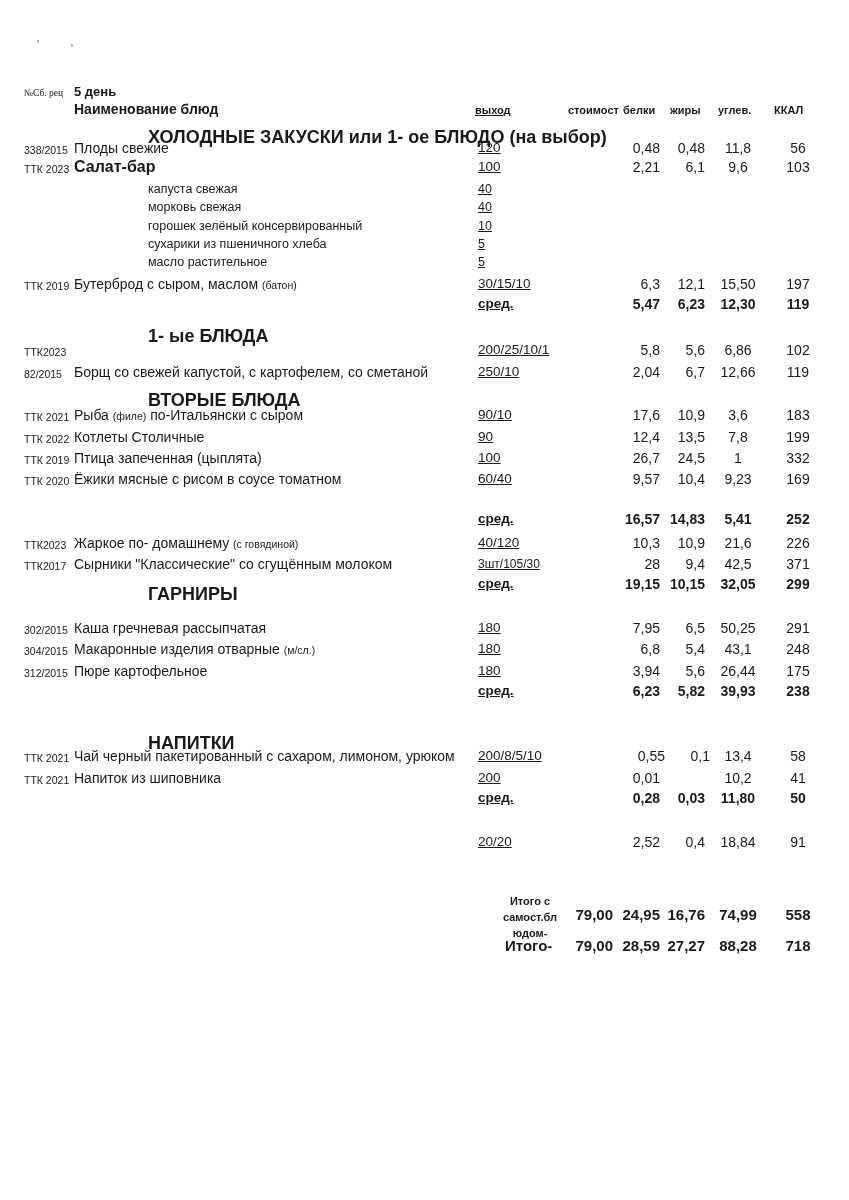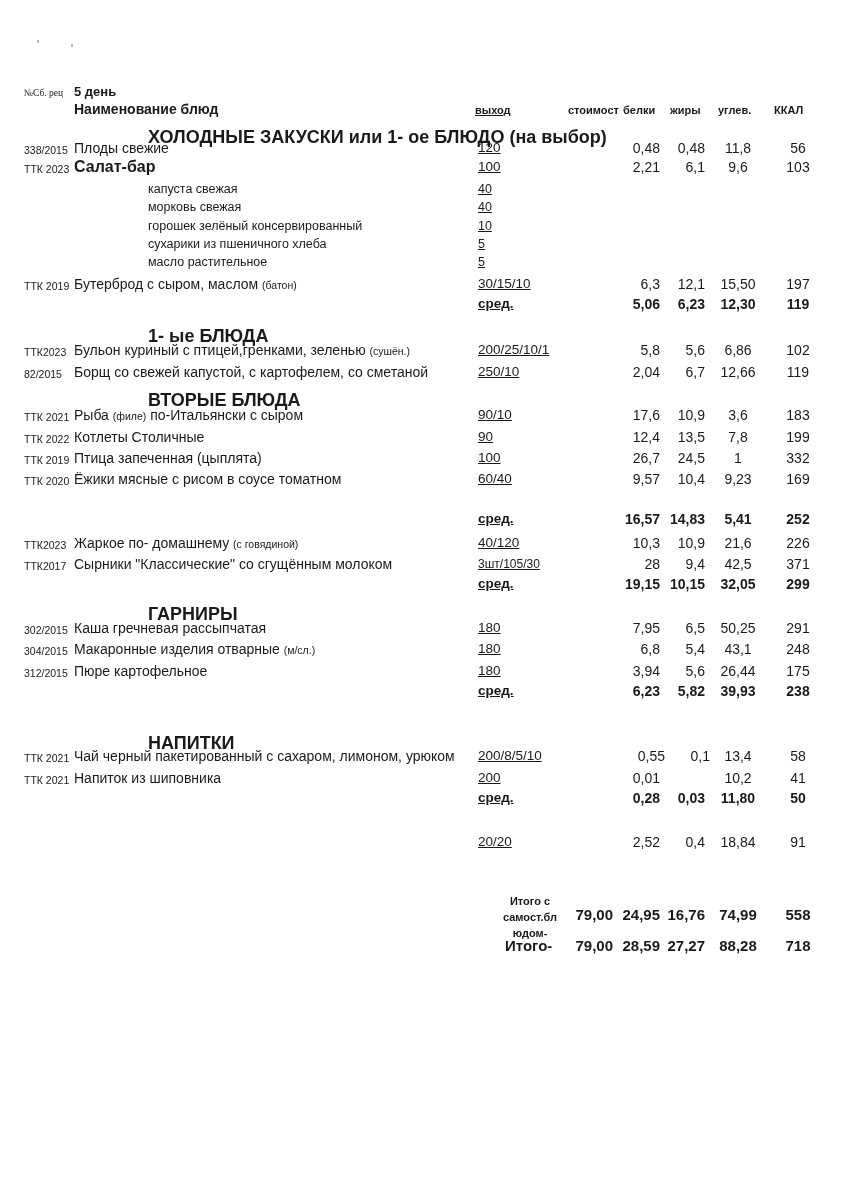--- a/index.html
+++ b/index.html
@@ -86,32 +86,31 @@
   <span class="code">ТТК 2019</span>
   <span class="name"><span style="position:static">Бутерброд с сыром, маслом</span> <span class="small" style="position:static">(батон)</span></span>
   <span class="out">30/15/10</span>
   <span class="b">6,3</span>
   <span class="f">12,1</span>
   <span class="c">15,50</span>
   <span class="k">197</span>
 </div>
 <div class="row bold" style="top:296px;">
   <span class="out">сред.</span>
-  <span class="b">5,06</span>
+  <span class="b">5,47</span>
   <span class="f">6,23</span>
   <span class="c">12,30</span>
   <span class="k">119</span>
 </div>
 
 <div class="row" style="top:320px;">
   <span class="sect">1- ые БЛЮДА</span>
 </div>
 <div class="row" style="top:342px;">
   <span class="code">ТТК2023</span>
-  <span class="name"><span style="position:static">Бульон куриный с птицей,гренками, зеленью</span> <span class="small" style="position:static">(сушён.)</span></span>
   <span class="out">200/25/10/1</span>
   <span class="b">5,8</span>
   <span class="f">5,6</span>
   <span class="c">6,86</span>
   <span class="k">102</span>
 </div>
 <div class="row" style="top:364px;">
   <span class="code">82/2015</span>
   <span class="name">Борщ со свежей капустой, с картофелем, со сметаной</span>
   <span class="out">250/10</span>
@@ -186,21 +185,21 @@
   <span class="k">371</span>
 </div>
 <div class="row bold" style="top:576px;">
   <span class="out">сред.</span>
   <span class="b">19,15</span>
   <span class="f">10,15</span>
   <span class="c">32,05</span>
   <span class="k">299</span>
 </div>
 
-<div class="row" style="top:598px;text-decoration:underline;">
+<div class="row" style="top:578px;text-decoration:underline;">
   <span class="sect">ГАРНИРЫ</span>
 </div>
 <div class="row" style="top:620px;">
   <span class="code">302/2015</span>
   <span class="name">Каша гречневая рассыпчатая</span>
   <span class="out">180</span>
   <span class="b">7,95</span>
   <span class="f">6,5</span>
   <span class="c">50,25</span>
   <span class="k">291</span>

